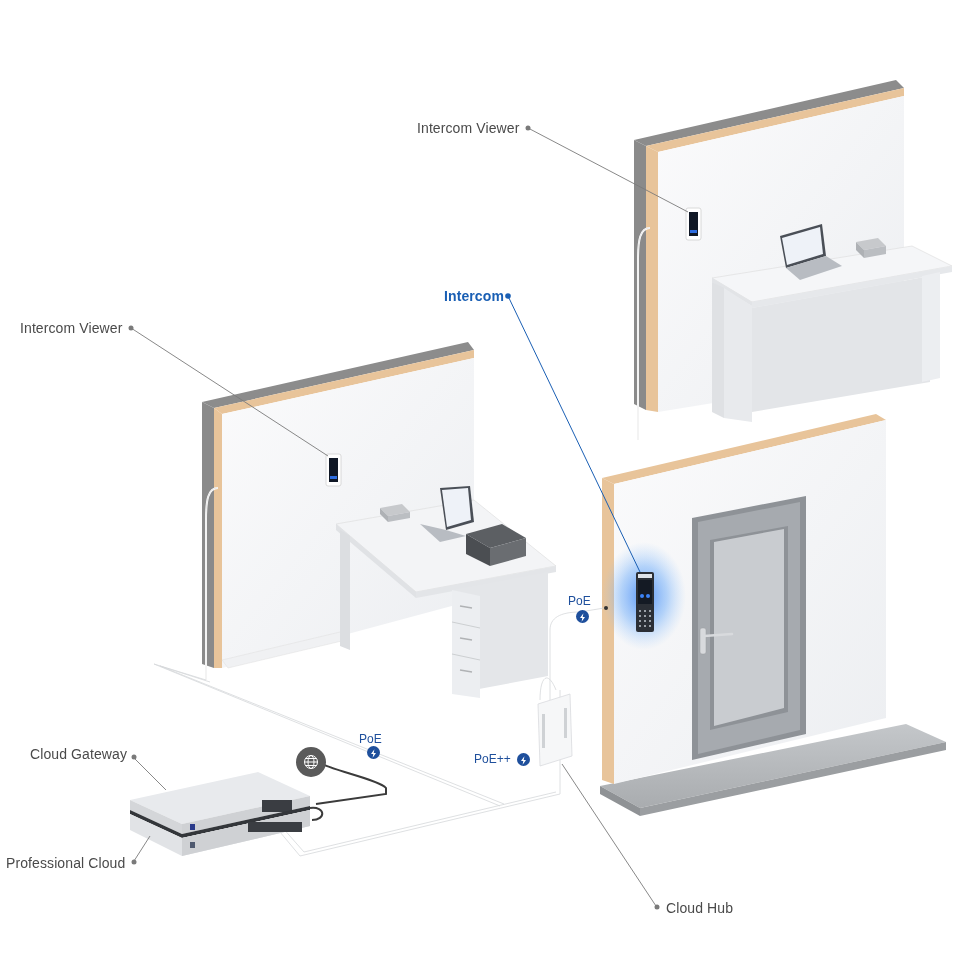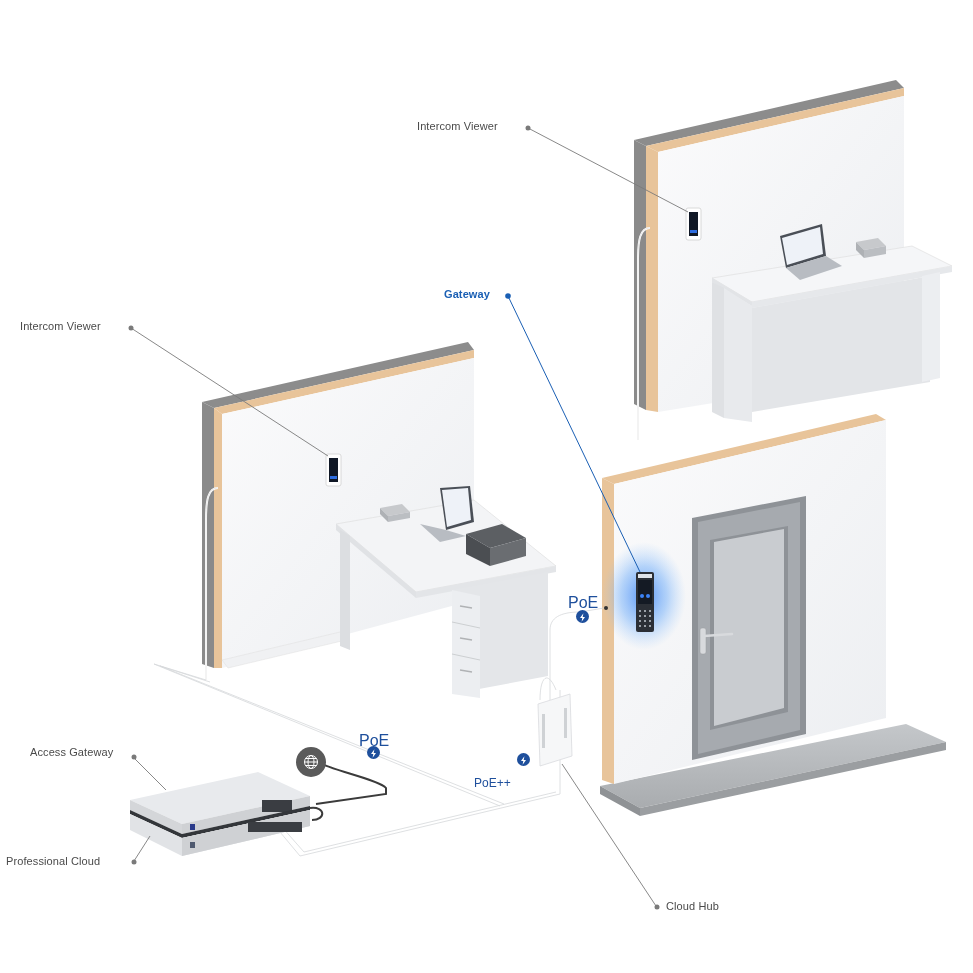--- a/index.html
+++ b/index.html
@@ -4,27 +4,27 @@
 <style>
   html, body { margin: 0; padding: 0; }
   body {
     width: 973px; height: 973px; position: relative; overflow: hidden;
     background: #ffffff;
     font-family: "Liberation Sans", "DejaVu Sans", sans-serif;
   }
   .stage { position: absolute; left: 0; top: 0; width: 973px; height: 973px; }
   svg.scene { position: absolute; left: 0; top: 0; }
   .label {
-    position: absolute; font-size: 11px; color: #4a4a4a; white-space: nowrap;
+    position: absolute; font-size: 14px; color: #4a4a4a; white-space: nowrap;
     letter-spacing: 0.1px;
     text-align: right;
   }
   .label.accent { color: #1a5fb4; font-weight: bold; }
   .poe {
-    position: absolute; font-size: 16px; color: #1e4f9c; 
+    position: absolute; font-size: 12px; color: #1e4f9c; 
   }
   .poe-inline { position: absolute; font-size: 12px; color: #1e4f9c; white-space: nowrap; }
   .bolt {
     position: absolute; width: 13px; height: 13px; border-radius: 50%;
     background: #1e4f9c;
   }
   .globe {
     position: absolute; width: 30px; height: 30px; border-radius: 50%;
     background: #5a5a5a;
   }
@@ -223,40 +223,40 @@
       <circle cx="131" cy="328" r="2.5" fill="#7a7a7a"></circle>
       <circle cx="508" cy="296" r="2.8" fill="#1a5fb4"></circle>
       <circle cx="134" cy="757" r="2.5" fill="#7a7a7a"></circle>
       <circle cx="134" cy="862" r="2.5" fill="#7a7a7a"></circle>
       <circle cx="657" cy="907" r="2.5" fill="#7a7a7a"></circle>
     </g>
   </svg>
 
   <div class="label" style="left:417px; top:120px;">Intercom Viewer</div>
   <div class="label" style="left:20px; top:320px;">Intercom Viewer</div>
-  <div class="label accent" style="left:444px; top:288px;">Gateway</div>
-  <div class="label" style="left:30px; top:746px;">Access Gateway</div>
+  <div class="label accent" style="left:444px; top:288px;">Intercom</div>
+  <div class="label" style="left:30px; top:746px;">Cloud Gateway</div>
   <div class="label" style="left:6px; top:855px;">Professional Cloud</div>
   <div class="label" style="left:666px; top:900px;">Cloud Hub</div>
 
   <div class="poe" style="left:568px; top:594px; width:28px;">PoE</div>
   <div class="bolt" style="left:576px; top:610px;">
     <svg width="13" height="13" viewBox="0 0 13 13">
         <path d="M7.4,2.2 L4,7 L6.3,7 L5.6,10.8 L9,6 L6.7,6 Z" fill="#ffffff"></path>
       </svg>
   </div>
 
   <div class="poe" style="left:359px; top:732px; width:28px;">PoE</div>
   <div class="bolt" style="left:367px; top:746px;">
     <svg width="13" height="13" viewBox="0 0 13 13">
         <path d="M7.4,2.2 L4,7 L6.3,7 L5.6,10.8 L9,6 L6.7,6 Z" fill="#ffffff"></path>
       </svg>
   </div>
 
-  <div class="poe-inline" style="left:474px; top:752px;margin-top:24px;">PoE++</div>
+  <div class="poe-inline" style="left:474px; top:752px;">PoE++</div>
   <div class="bolt" style="left:517px; top:753px;">
     <svg width="13" height="13" viewBox="0 0 13 13">
         <path d="M7.4,2.2 L4,7 L6.3,7 L5.6,10.8 L9,6 L6.7,6 Z" fill="#ffffff"></path>
       </svg>
   </div>
 
   <div class="globe" style="left:296px; top:747px;">
     <svg width="30" height="30" viewBox="0 0 30 30">
       <g fill="none" stroke="#ffffff" stroke-width="1">
         <circle cx="15" cy="15" r="6.5"></circle>

